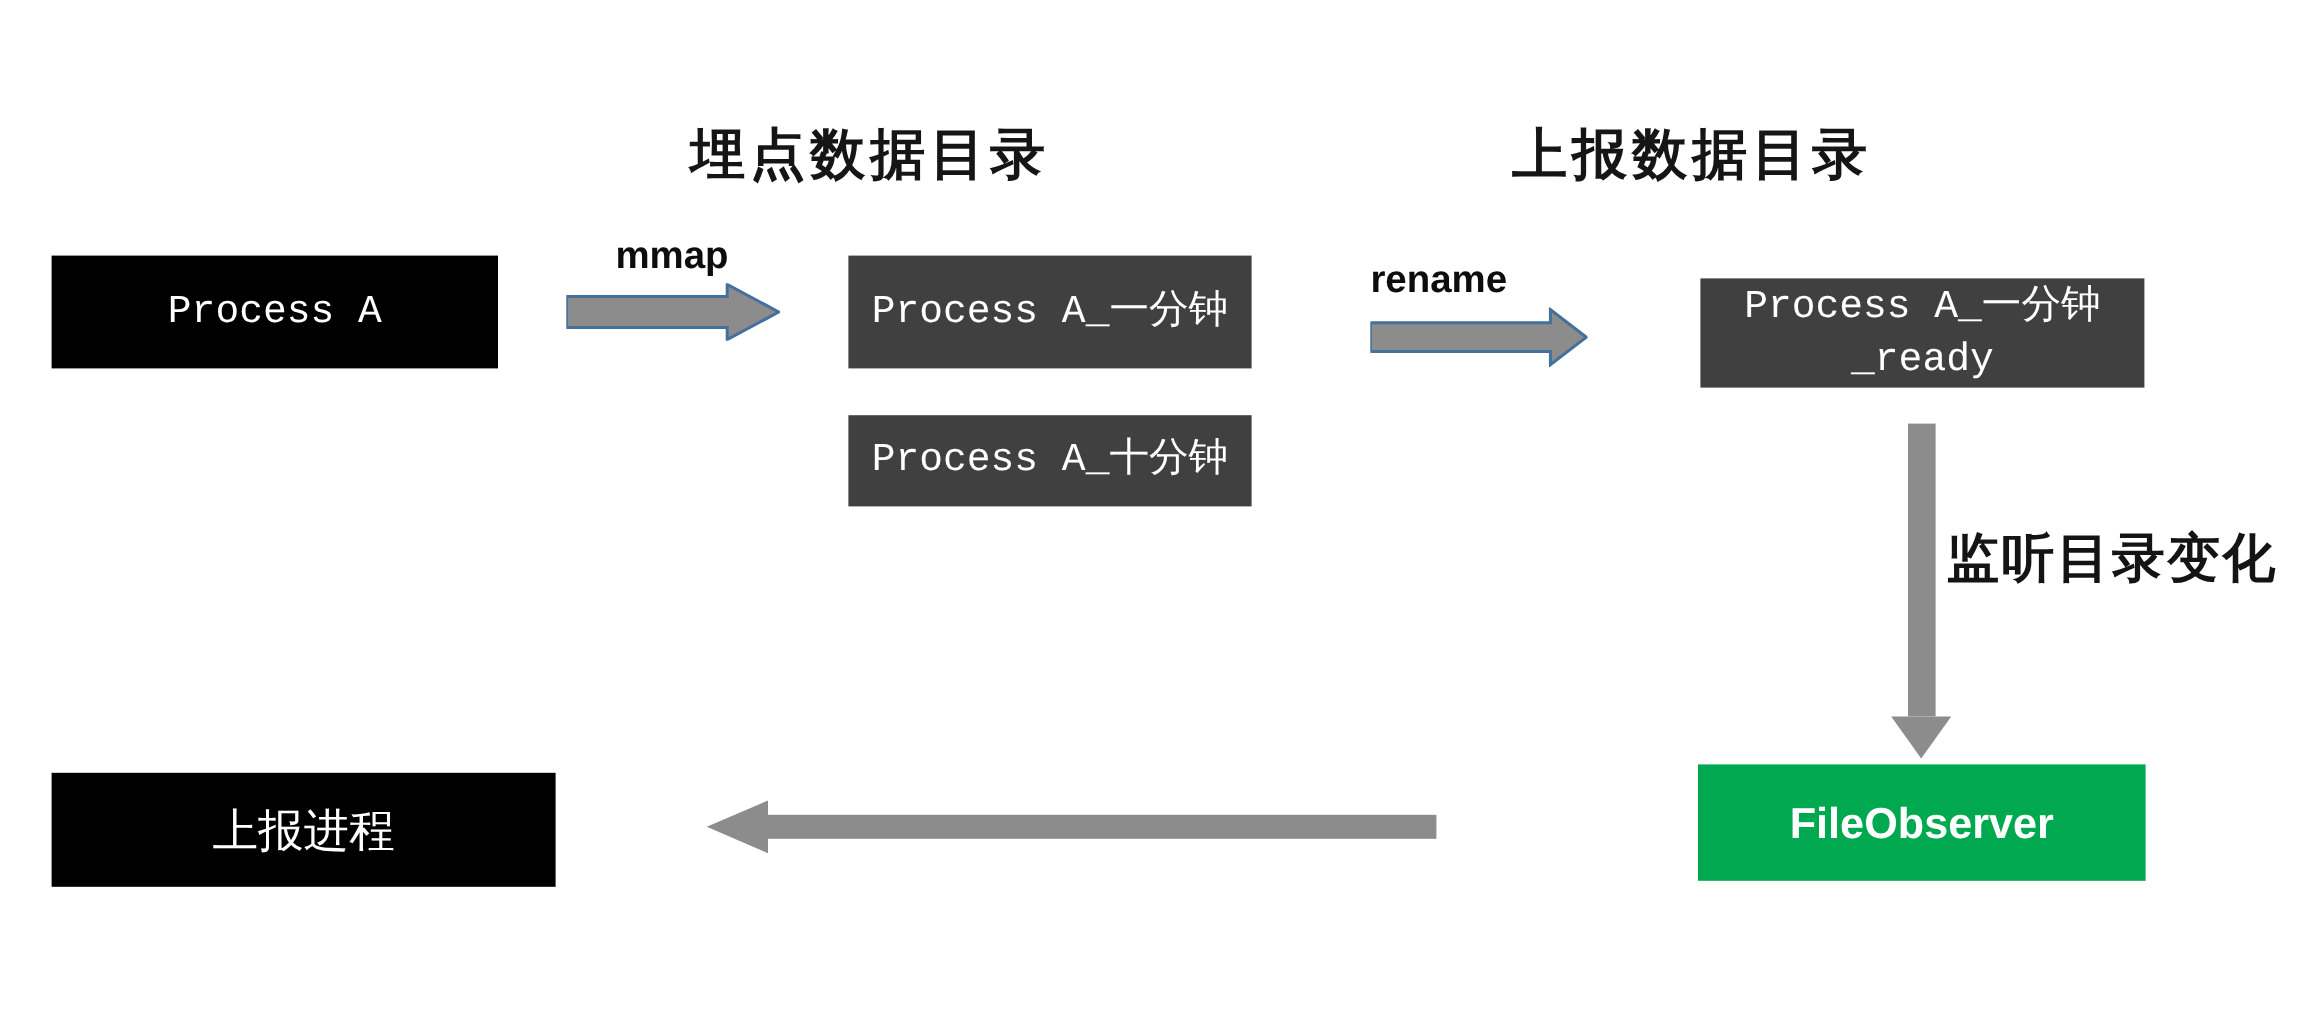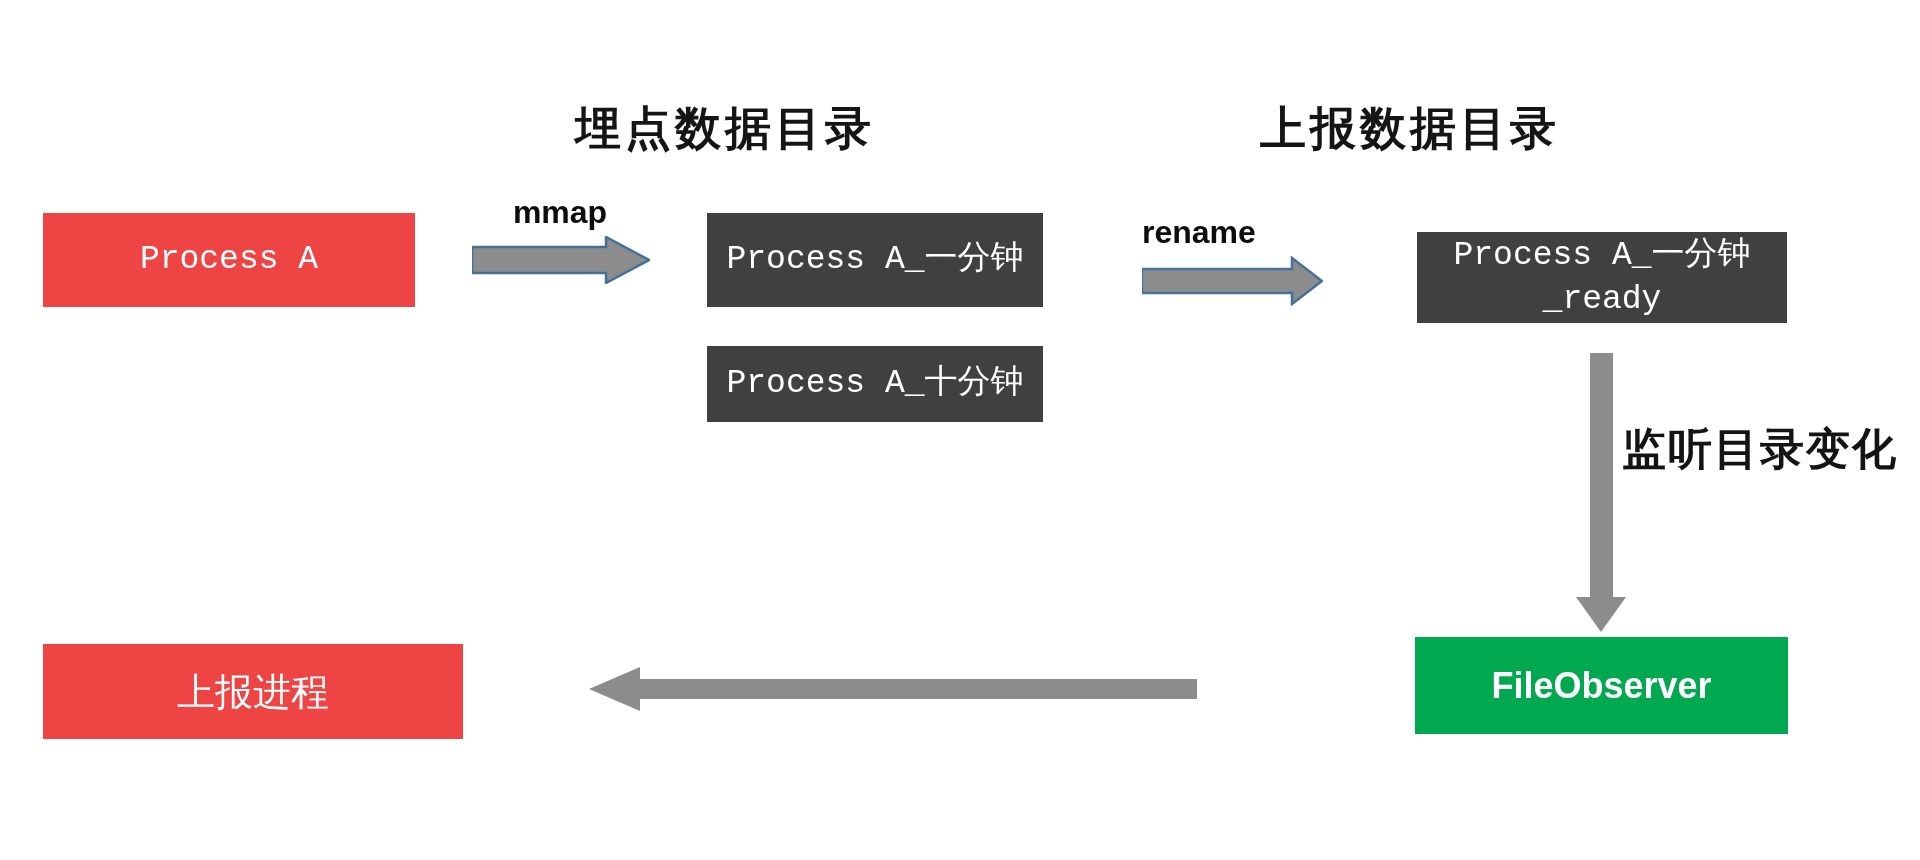--- a/index.html
+++ b/index.html
@@ -13,21 +13,21 @@
   
   .box{
     position:absolute;
     display:flex;align-items:center;justify-content:center;
     text-align:center;
     color:#ffffff;
     font-family:"Liberation Mono","DejaVu Sans Mono",monospace;
     font-size:33px;
     line-height:44px;
   }
-  .box.red{background:#ef4444;}
+  .box.red{background:#000000;}
   .box.blue{background:#404040;}
   .box.green{background:#00A94F;}
 
   #node-process-a     {left:43px;  top:213px; width:372px; height:94px;}
   #node-one-min       {left:707px; top:213px; width:336px; height:94px;}
   #node-ten-min       {left:707px; top:346px; width:336px; height:76px;text-align:center;}
   #node-ready         {left:1417px;top:232px; width:370px; height:91px; flex-direction:column;}
   #node-fileobserver  {left:1415px;top:637px; width:373px; height:97px;
                        font-family:"Liberation Sans","DejaVu Sans",sans-serif;
                        font-weight:bold;font-size:36px;}
@@ -47,21 +47,21 @@
 
   
   .arrow-label{
     position:absolute;
     font-weight:bold;color:#0d0d0d;
     font-size:32px;line-height:44px;
   }
   #label-mmap  {left:480px; top:190px; width:160px; text-align:center;}
   #label-rename{left:1142px;top:210px; width:181px; }
   #label-watch {
-    left:1622px;top:423px;
+    left:1622px;top:440px;
     font-family:"DejaVu Serif","Liberation Serif",serif;
     font-weight:600;font-size:44px;line-height:52px;color:#141414;
     letter-spacing:2px;
   }
 
   
   .h-arrow{position:absolute;}
   #arrow-mmap  {left:472px; top:236px; width:178px; height:48px;}
   #arrow-rename{left:1142px;top:256px; width:181px; height:50px;}
   .h-arrow polygon{fill:#8C8C8C;stroke:#44719C;stroke-width:2.5;}

